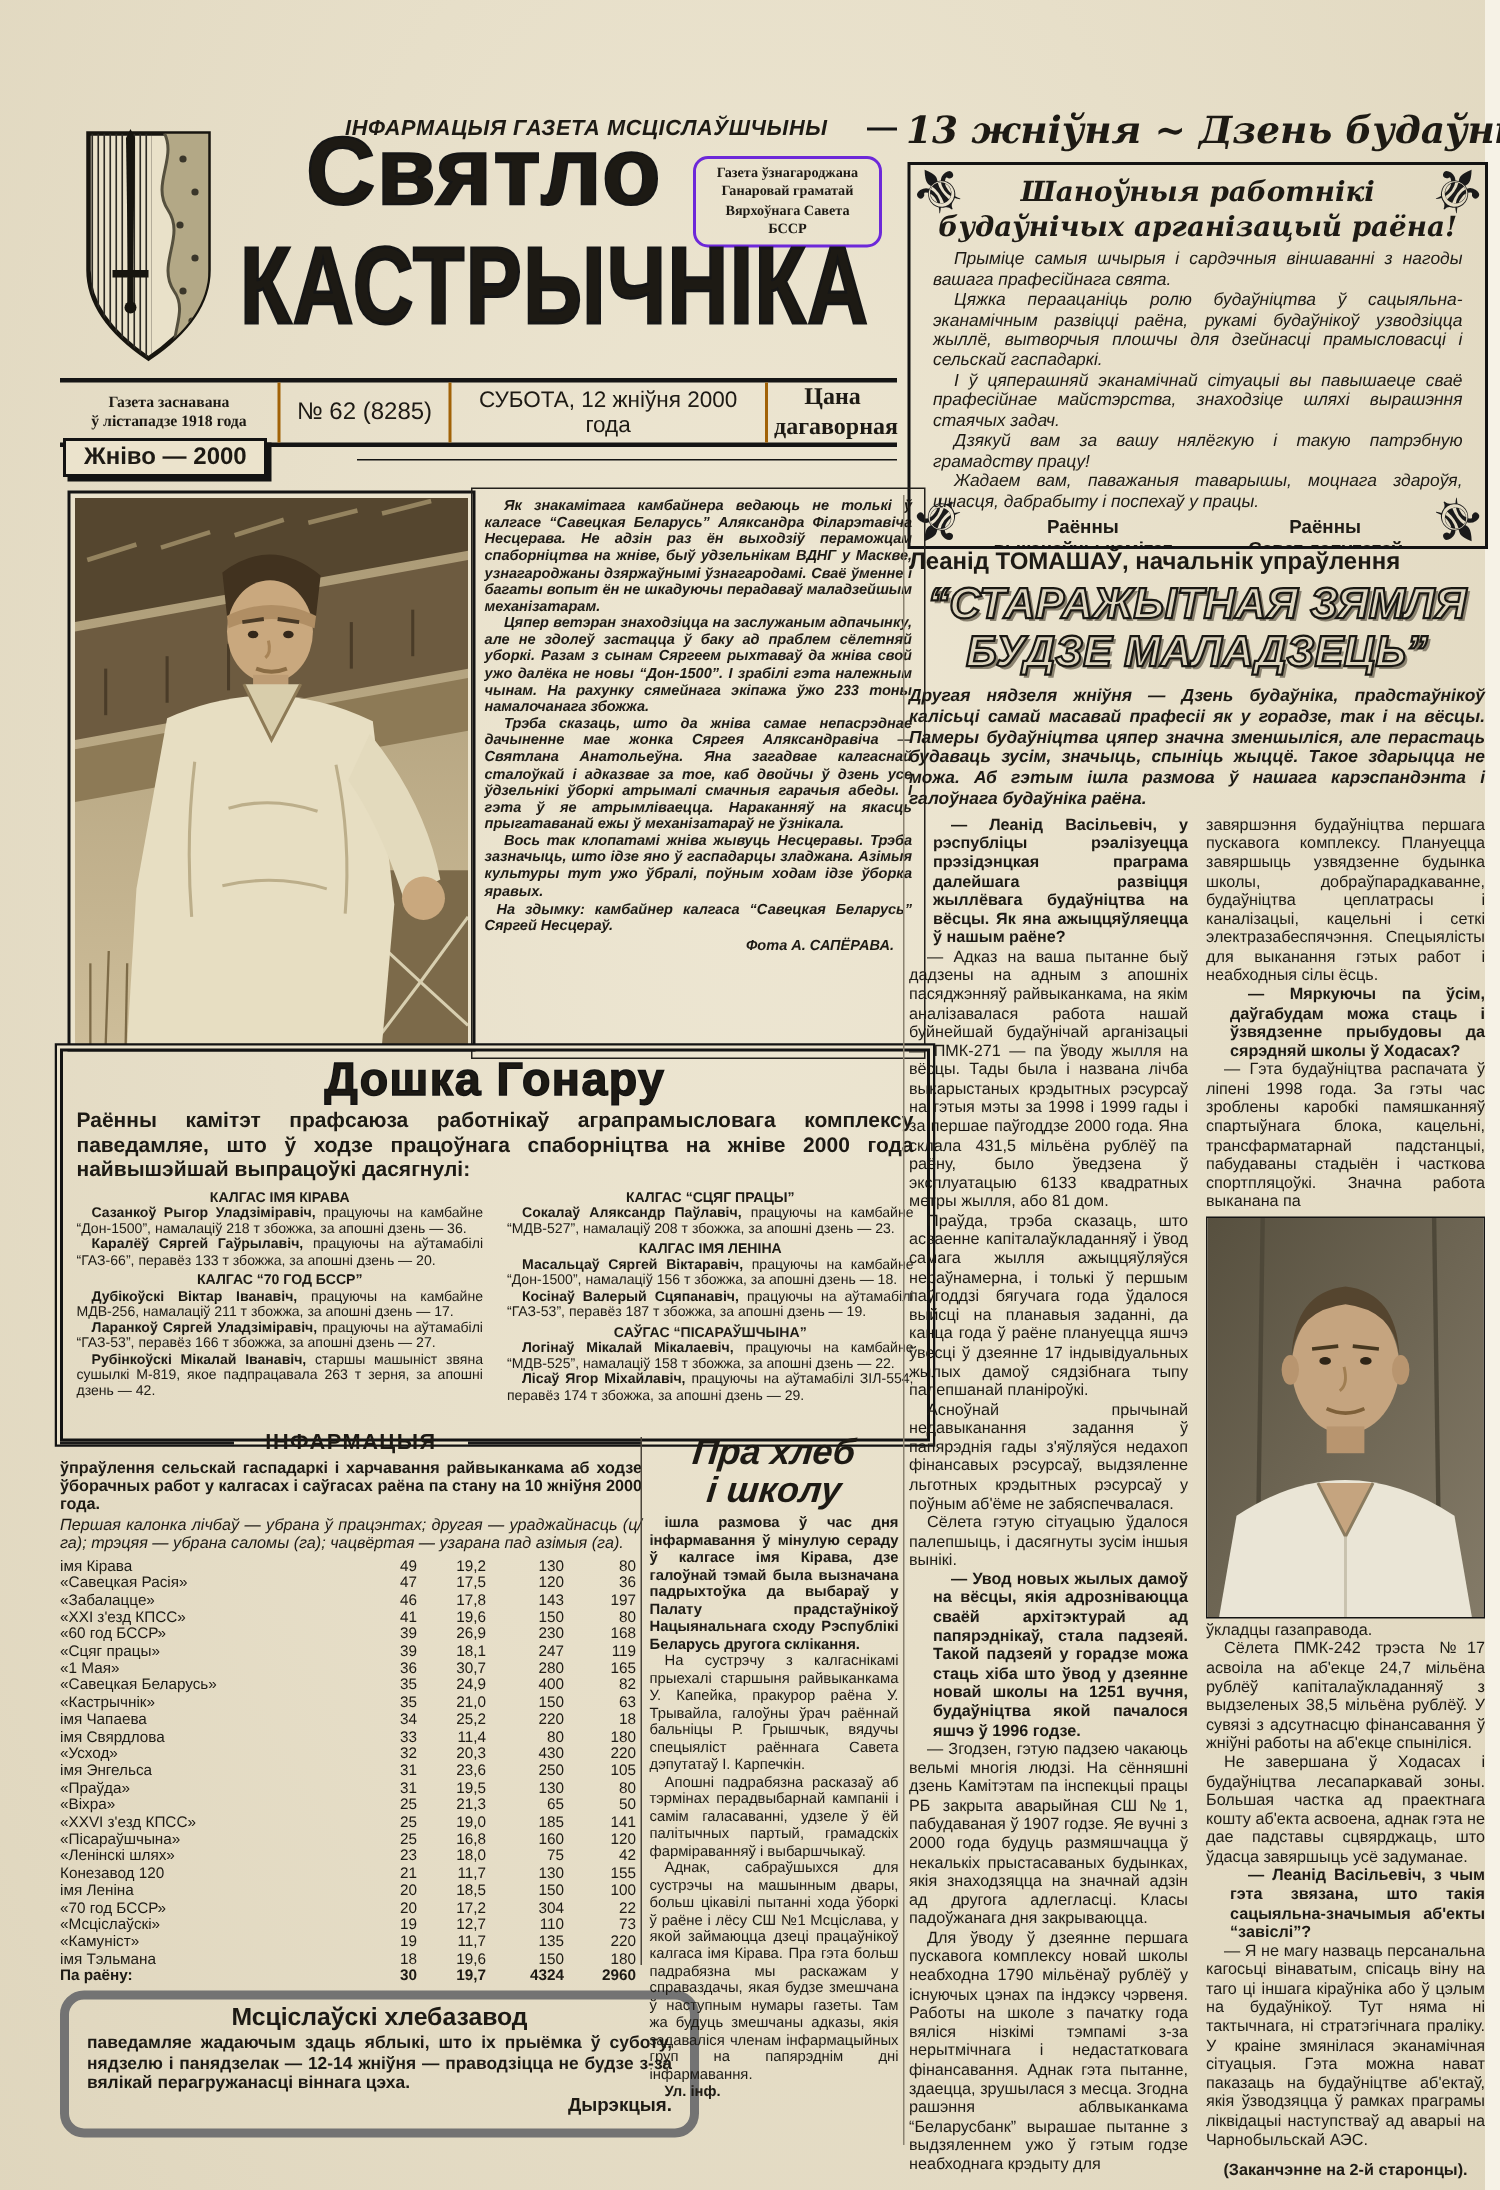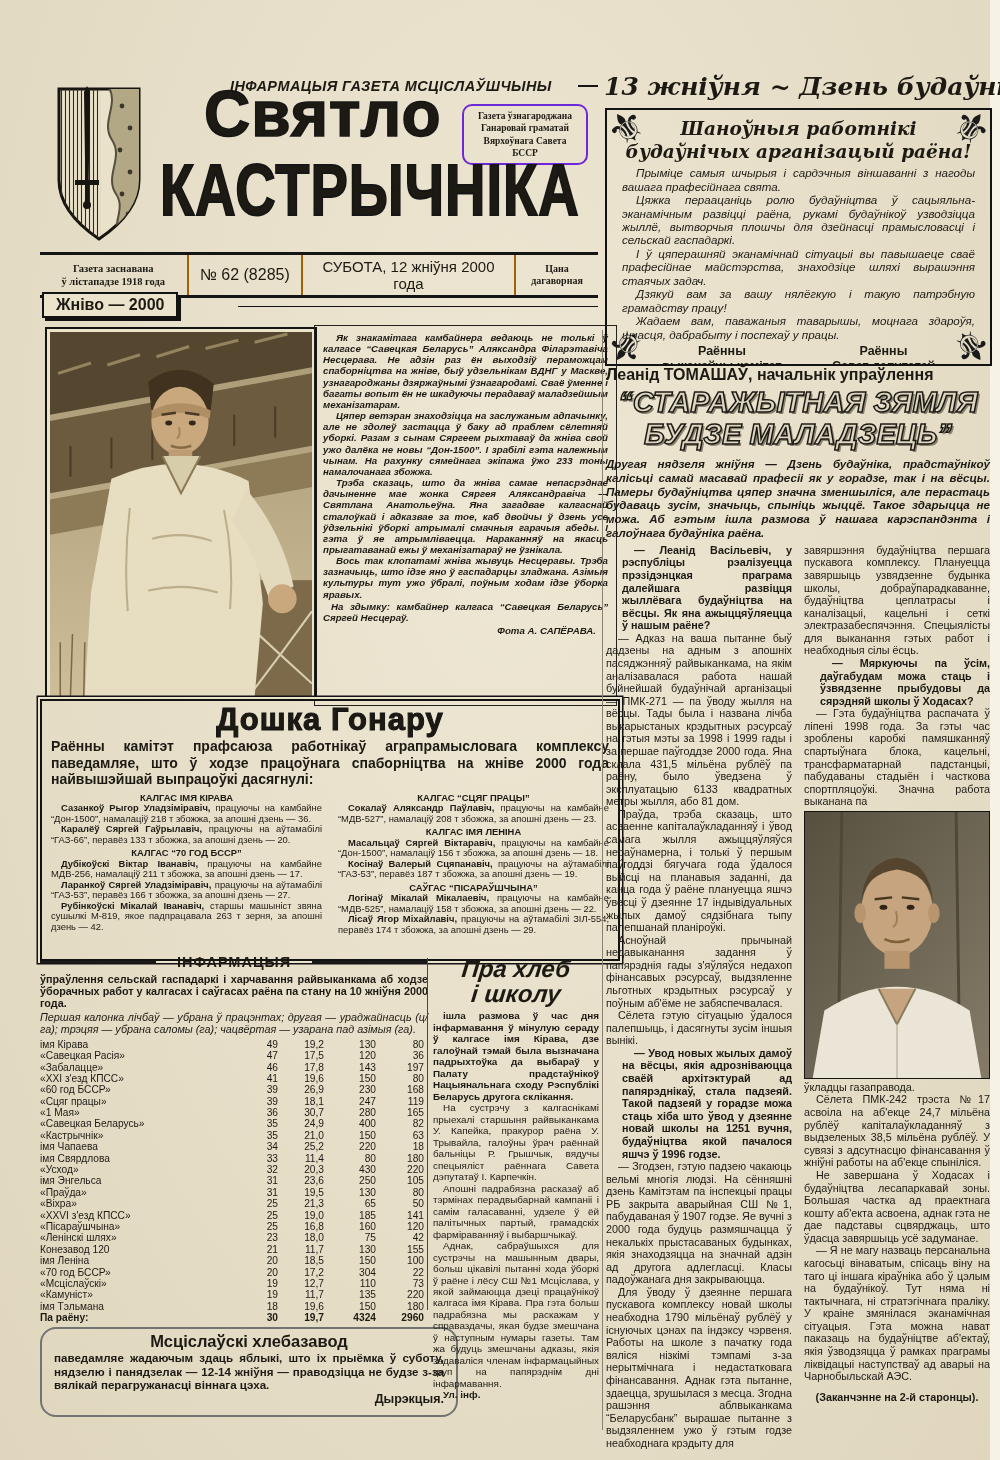--- a/index.html
+++ b/index.html
@@ -25,21 +25,21 @@
          padding:4px 2px;text-align:center;font-family:"Liberation Serif",serif;
          font-weight:bold;font-size:9.5px;line-height:1.3;}
   #infobar{left:40px;top:252px;width:558px;border-top:3px solid #151515;border-bottom:3px solid #151515;
            display:flex;align-items:stretch;height:40px;}
   .ib-cell{display:flex;flex-direction:column;justify-content:center;text-align:center;
            border-left:2px solid #a16207;padding:2px 4px;}
   .ib-cell:first-child{border-left:none;}
   .ib-founded{width:146px;font-family:"Liberation Serif",serif;font-weight:bold;font-size:10.5px;line-height:1.25;}
   .ib-issue{width:110px;font-size:16px;}
   .ib-date{width:214px;font-size:15px;}
-  .ib-price{width:78px;font-family:"Liberation Serif",serif;font-weight:bold;font-size:10px;line-height:1.25;text-align:center;}
+  .ib-price{width:78px;font-family:"Liberation Serif",serif;font-weight:bold;font-size:16px;line-height:1.25;text-align:center;}
 
   
   #script-head{left:604px;top:72px;width:386px;text-align:center;white-space:nowrap;
                font-family:"DejaVu Serif",serif;font-style:italic;font-weight:bold;font-size:25px;}
   #bbox{left:605px;top:108px;width:383px;height:254px;border:2.5px solid #131313;overflow:hidden;}
   .b-corner{position:absolute;font-family:"DejaVu Sans",sans-serif;font-size:44px;line-height:1;color:#1a1a1a;}
   .b-tl{left:0px;top:-4px;transform:rotate(-35deg);}
   .b-tr{right:0px;top:-4px;transform:rotate(35deg);}
   .b-bl{left:0px;bottom:-4px;transform:rotate(-145deg);}
   .b-br{right:0px;bottom:-4px;transform:rotate(145deg);}
@@ -81,21 +81,21 @@
   .inf-line{flex:1;border-top:2px solid #1a1a1a;}
   .inf-intro{font-weight:bold;font-size:10.8px;line-height:1.13;text-align:justify;margin-top:3px;}
   .inf-note{font-style:italic;font-size:10.8px;line-height:1.12;text-align:justify;margin-top:1px;}
   .inf-table{margin-top:4px;}
   .inf-row{display:grid;grid-template-columns:1fr 40px 46px 52px 48px;font-size:10.2px;
            line-height:11.4px;height:11.4px;}
   .inf-row .num{text-align:right;padding-right:4px;}
   .inf-row.bold{font-weight:bold;}
 
   
-  #khleb{left:40px;top:1327px;width:390px;height:80px;border:2px solid #737373;border-radius:16px;
+  #khleb{left:40px;top:1327px;width:390px;height:80px;border:6px solid #737373;border-radius:16px;
          padding:3px 12px;}
   .kh-title{text-align:center;font-weight:bold;font-size:16.5px;line-height:1.1;}
   .kh-body{font-weight:bold;font-size:11.6px;line-height:1.16;text-align:justify;margin-top:1px;}
   .kh-sign{text-align:right;font-weight:bold;font-size:12.5px;margin-top:1px;}
 
   
   #vr1{left:427px;top:958px;height:352px;border-left:1px solid #4a443a;}
   #vr2{left:602px;top:330px;height:1100px;border-left:1px solid #8a8270;}
   #bread{left:433px;top:956px;width:166px;}
   .bs-title{text-align:center;font-style:italic;font-weight:bold;font-size:24px;line-height:1.05;
@@ -572,20 +572,21 @@
             <rect x="82" y="140" width="26" height="18" fill="#b8956f"></rect>
             <path d="M8,268 L20,200 Q95,152 170,200 L182,268 Z" fill="#eae5d6"></path>
             <path d="M76,178 L95,214 L114,178" fill="#c5a47f" stroke="#8a7b5f" stroke-width="2"></path>
             <path d="M95,214 L95,268" stroke="#c9c2ae" stroke-width="2"></path>
           </svg>
         </div>
         <div>
             <p class="iv-p0">ўкладцы газаправода.</p>
             <p class="iv-p">Сёлета ПМК-242 трэста №17 асвоіла на аб'екце 24,7 мільёна рублёў капіталаўкладанняў з выдзеленых 38,5 мільёна рублёў. У сувязі з адсутнасцю фінансавання ў жніўні работы на аб'екце спыніліся.</p>
             <p class="iv-p">Не завершана ў Ходасах і будаўніцтва лесапаркавай зоны. Большая частка ад праектнага кошту аб'екта асвоена, аднак гэта не дае падставы сцвярджаць, што ўдасца завяршыць усё задуманае.</p>
+            <p class="iv-q">— Леанід Васільевіч, з чым гэта звязана, што такія сацыяльна-значымыя аб'екты “завіслі”?</p>
             <p class="iv-p">— Я не магу назваць персанальна кагосьці вінаватым, спісаць віну на таго ці іншага кіраўніка або ў цэлым на будаўнікоў. Тут няма ні тактычнага, ні стратэгічнага праліку. У краіне змянілася эканамічная сітуацыя. Гэта можна нават паказаць на будаўніцтве аб'ектаў, якія ўзводзяцца ў рамках праграмы ліквідацыі наступстваў ад аварыі на Чарнобыльскай АЭС.</p>
             <p class="iv-end">(Заканчэнне на 2-й старонцы).</p>
           </div>
       </div>
     </div>
   </div>
 
 </div>
 
 </body></html>

